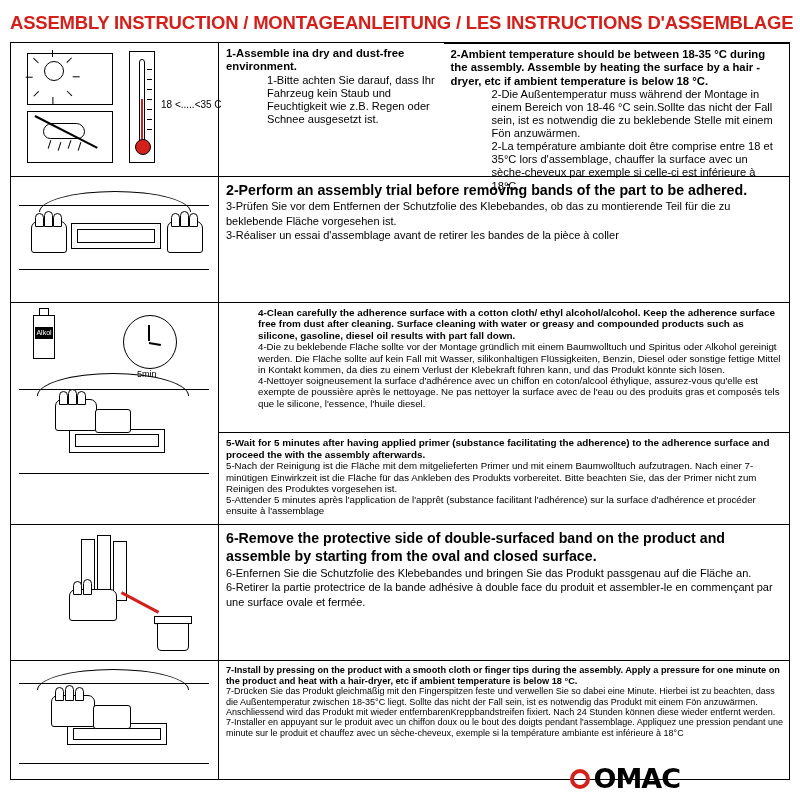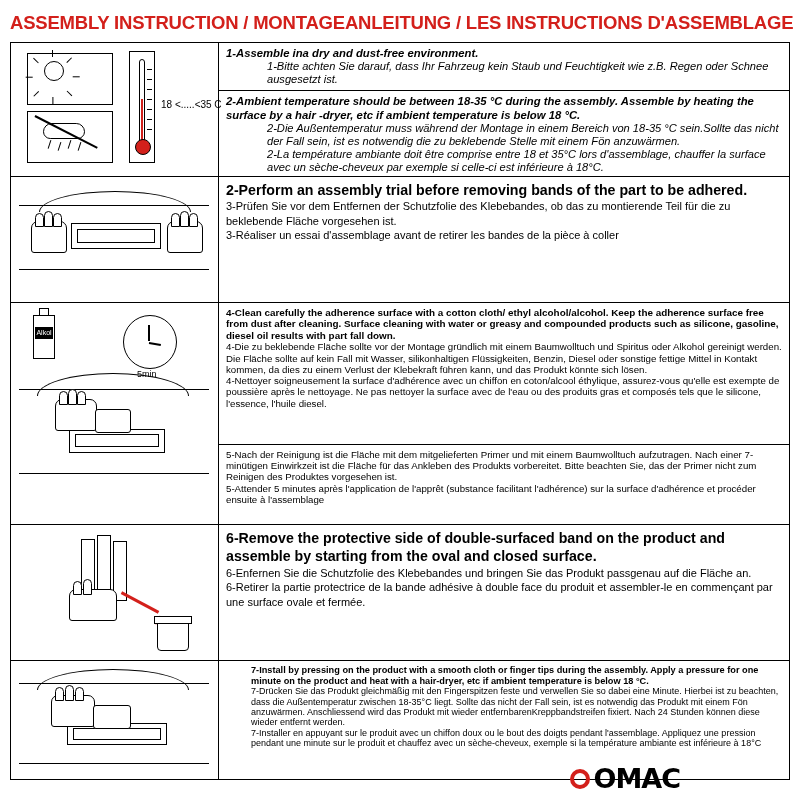--- a/index.html
+++ b/index.html
@@ -33,21 +33,21 @@
   .rows {
     border: 1.5px solid #000;
     box-sizing: border-box;
     width: 780px;
   }
   .row {
     display: flex;
     border-bottom: 1.5px solid #000;
     box-sizing: border-box;
   }
-  .row:last-child { border-bottom: none; gap: 25px; }
+  .row:last-child { border-bottom: none; }
 
   .cell-img {
     width: 208px;
     flex: 0 0 208px;
     border-right: 1.5px solid #000;
     box-sizing: border-box;
     position: relative;
     background: #fff;
   }
   .cell-txt {
@@ -260,28 +260,28 @@
         <div class="thermo-bulb"></div>
         <div class="tick" style="top:26px"></div>
         <div class="tick" style="top:36px"></div>
         <div class="tick" style="top:46px"></div>
         <div class="tick" style="top:56px"></div>
         <div class="tick" style="top:66px"></div>
         <div class="tick" style="top:76px"></div>
         <div class="tick" style="top:86px"></div>
         <div class="thermo-label">18 &lt;.....&lt;35 C</div>
       </div>
-      <div style="flex:1 1 auto; display:flex; flex-direction:column;font-style:italic;">
+      <div style="flex:1 1 auto; display:flex; flex-direction:row;">
         <div class="cell-txt t12" style="height:48px;">
           <span class="en">1-Assemble ina dry and dust-free environment.</span>
           <span class="de">1-Bitte achten Sie darauf, dass Ihr Fahrzeug kein Staub und Feuchtigkeit wie z.B. Regen oder Schnee ausgesetzt ist.</span>
         </div>
         <div class="sub t12" style="flex:1 1 auto;">
           <span class="en">2-Ambient temperature should be between 18-35 °C  during the assembly. Assemble by heating the surface by a hair -dryer, etc if ambient temperature is below 18 °C.</span>
-          <span class="de">2-Die Außentemperatur muss während der Montage in einem Bereich von 18-35 °C  sein.Sollte das nicht der Fall sein, ist es notwendig die zu beklebende Stelle mit einem Fön anzuwärmen.</span>
+          <span class="de">2-Die Außentemperatur muss während der Montage in einem Bereich von 18-46 °C  sein.Sollte das nicht der Fall sein, ist es notwendig die zu beklebende Stelle mit einem Fön anzuwärmen.</span>
           <span class="fr">2-La température ambiante doit être comprise entre 18 et 35°C lors d'assemblage, chauffer la surface avec un sèche-cheveux par exemple si celle-ci est inférieure à 18°C.</span>
         </div>
       </div>
     </div>
 
     <div class="row r2">
       <div class="cell-img">
         <div class="surface-line" style="left:8px; top:28px; width:190px;"></div>
         <div class="curve" style="left:28px; top:14px; width:150px; height:20px;"></div>
         <div class="part-rect" style="left:60px; top:46px; width:90px; height:26px;"></div>
@@ -319,26 +319,27 @@
         <div class="part-rect" style="left:58px; top:126px; width:96px; height:24px;"></div>
         <div class="part-rect" style="left:64px; top:131px; width:84px; height:13px; border-width:1px;"></div>
         <div class="hand" style="left:44px; top:96px; width:40px; height:30px;"></div>
         <div class="finger" style="left:48px; top:88px; width:7px; height:12px;"></div>
         <div class="finger" style="left:57px; top:86px; width:7px; height:14px;"></div>
         <div class="finger" style="left:66px; top:88px; width:7px; height:12px;"></div>
         <div class="cloth" style="left:84px; top:106px; width:34px; height:22px; border-radius:3px;"></div>
         <div class="surface-line" style="left:8px; top:170px; width:190px;"></div>
       </div>
       <div style="flex:1 1 auto; display:flex; flex-direction:column;">
-        <div class="cell-txt t10" style="height:126px;">
+        <div class="cell-txt t10" style="height:126px;margin-left:32px;">
           <span class="en">4-Clean carefully the adherence surface with a cotton cloth/ ethyl alcohol/alcohol. Keep the adherence surface free from dust after cleaning. Surface cleaning with water or greasy and compounded products such as silicone, gasoline, diesel oil results with part fall down.</span>
           <span class="de">4-Die zu beklebende Fläche sollte vor der Montage gründlich mit einem Baumwolltuch und Spiritus oder Alkohol gereinigt werden. Die Fläche sollte auf kein Fall mit Wasser, silikonhaltigen Flüssigkeiten, Benzin, Diesel oder sonstige fettige Mittel in Kontakt kommen, da dies zu einem Verlust der Klebekraft führen kann, und das Produkt könnte sich lösen.</span>
           <span class="fr">4-Nettoyer soigneusement la surface d'adhérence avec un chiffon en coton/alcool éthylique, assurez-vous qu'elle est exempte de poussière après le nettoyage. Ne pas nettoyer la surface avec de l'eau ou des produits gras et composés tels que le silicone, l'essence, l'huile diesel.</span>
         </div>
         <div class="sub t10" style="flex:1 1 auto;">
+          <span class="en">5-Wait for 5 minutes after having applied primer (substance facilitating the adherence) to the adherence surface and proceed the with the assembly afterwards.</span>
           <span class="de">5-Nach der Reinigung ist die Fläche mit dem mitgelieferten Primer und mit einem Baumwolltuch aufzutragen. Nach einer 7-minütigen Einwirkzeit ist die Fläche für das Ankleben des Produkts vorbereitet. Bitte beachten Sie, das der Primer nicht zum Reinigen des Produktes vorgesehen ist.</span>
           <span class="fr">5-Attender 5 minutes après l'application de l'apprêt (substance facilitant l'adhérence) sur la surface d'adhérence et procéder ensuite à l'assemblage</span>
         </div>
       </div>
     </div>
 
     <div class="row r4">
       <div class="cell-img">
         <div class="strip" style="left:70px; top:14px; width:12px; height:60px;"></div>
         <div class="strip" style="left:86px; top:10px; width:12px; height:64px;"></div>

